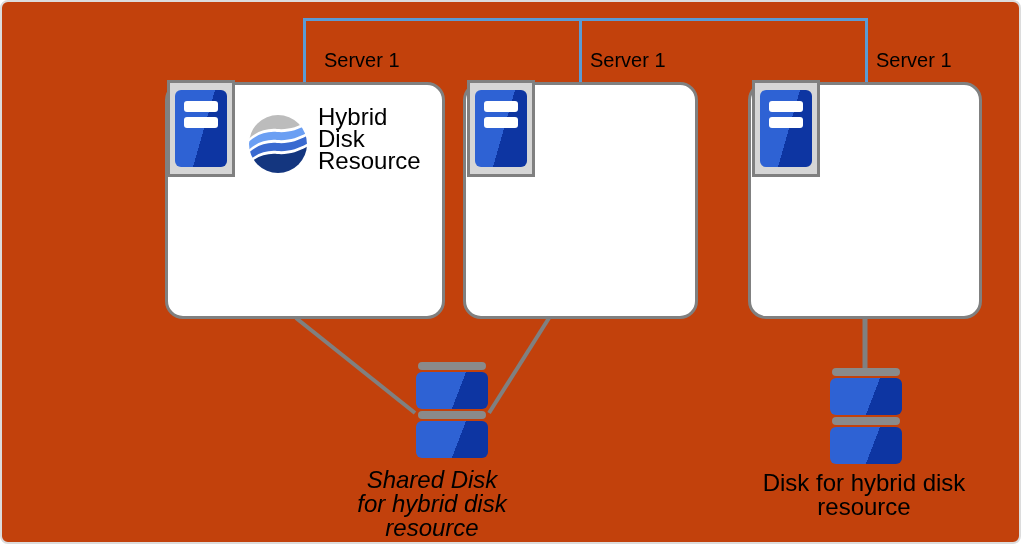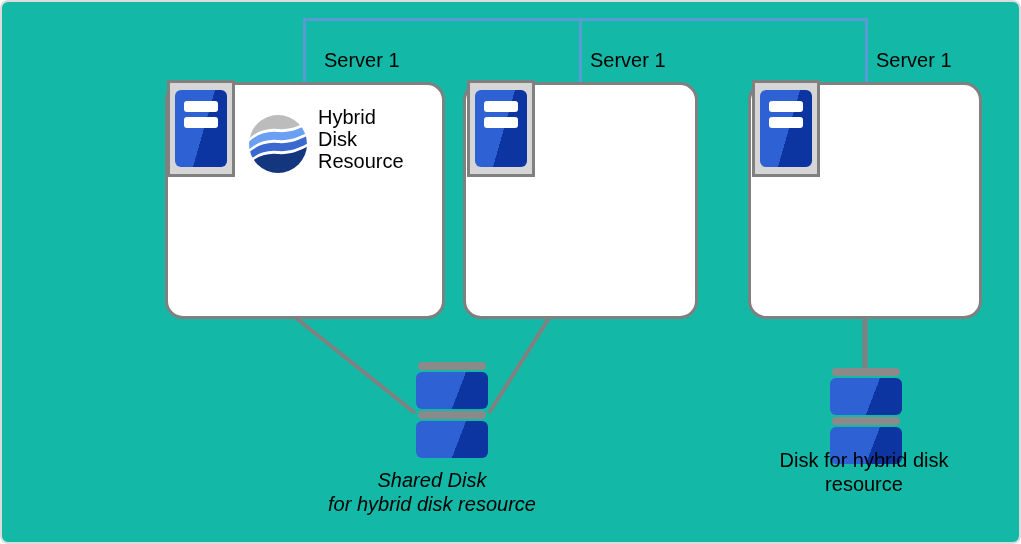--- a/index.html
+++ b/index.html
@@ -14,38 +14,38 @@
     --wave_light_blue:#6b9ff3;
     --wave_mid_blue:#3a6ad0;
     --wave_dark_blue:#14367f;
     --text_color:#000000;
   }
   html,body{margin:0;padding:0;background:#ffffff;}
   body{font-family:"Liberation Sans", sans-serif;}
   .stage{
     position:relative;
     width:1021px;height:544px;
-    background:#14b8a6;
+    background:#c2410c;
     border:2px solid #dcdcdc;
     border-radius:8px;
     box-sizing:border-box;
     overflow:hidden;
   }
   .lines{position:absolute;left:0;top:0;width:1021px;height:544px;pointer-events:none;}
   .server-box{
     position:absolute;
     background:#ffffff;
     border:3px solid var(--box_border);
     border-radius:18px;
     box-sizing:border-box;
   }
   .label{
     position:absolute;
     color:var(--text_color);
-    font-size:20px;
+    font-size:24px;
     line-height:23px;
     white-space:pre-line;
   }
   .server-label{font-size:20px;}
   .disk-label{text-align:center;line-height:24px;}
   .srv-icon{
     position:absolute;
     width:68px;height:97px;
     background:var(--icon_tray);
     border:3px solid var(--box_border);
@@ -144,16 +144,16 @@
 
   <div class="disk" style="left:828px;top:366px;">
     <div class="pill p1"></div>
     <div class="platter d1"></div>
     <div class="pill p2"></div>
     <div class="platter d2"></div>
   </div>
 
   <div class="label disk-label" style="left:318px;top:466px;width:224px;font-style:italic;">Shared Disk
 for hybrid disk resource</div>
-  <div class="label disk-label" style="left:750px;top:446px;width:224px;">Disk for hybrid disk
+  <div class="label disk-label" style="left:750px;top:469px;width:224px;">Disk for hybrid disk
 resource</div>
 
 </div>
 
 </body></html>

